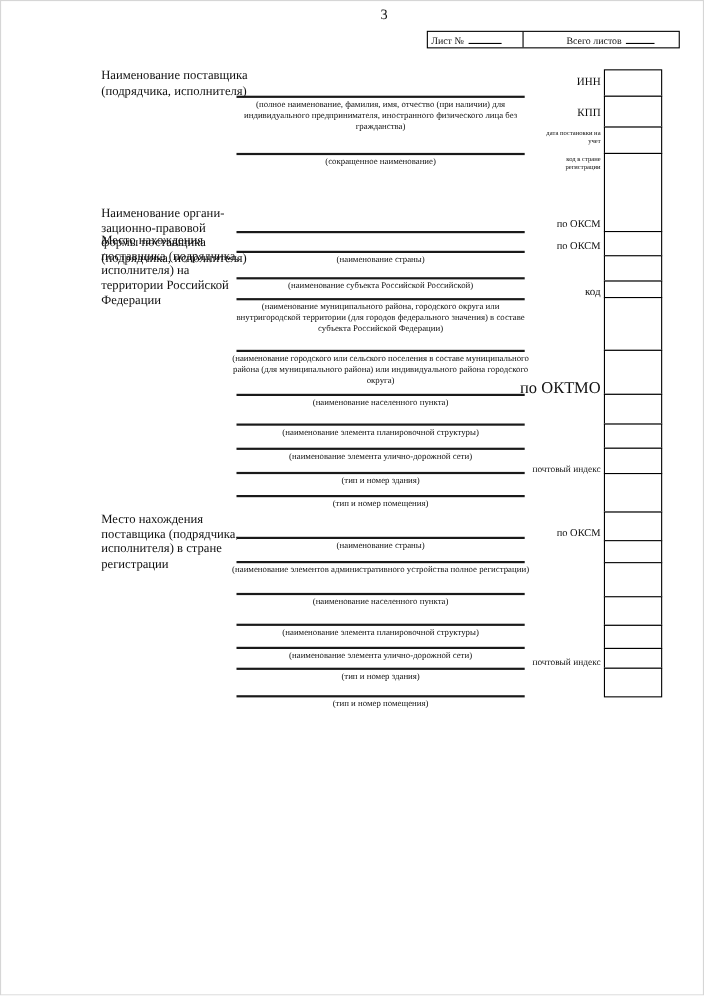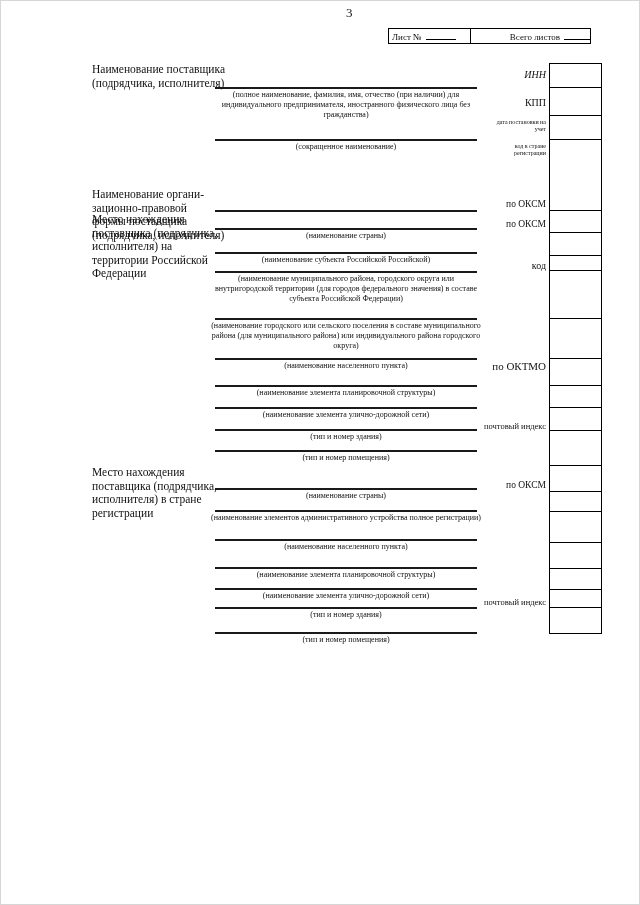--- a/index.html
+++ b/index.html
@@ -5,21 +5,21 @@
   html,body { margin:0; padding:0; background:#ffffff; }
   .page {
     position:relative; width:640px; height:905px; background:#fff;
     font-family:"Liberation Serif","DejaVu Serif",serif; color:#111;
     overflow:hidden; outline:1px solid #d6d6d6; outline-offset:-1px;
   }
   .page-number {
     position:absolute; top:5px; left:346px; font-size:13px;
   }
   .sheet-box {
-    position:absolute; left:388px; top:28px; width:203px; height:16px;
+    position:absolute; left:388px; top:28px; width:230px; height:16px;
     border:1px solid #000; display:flex; box-sizing:border-box; background:#fff;
   }
   .sheet-cell {
     font-size:9px; padding:2px 0 0 3px; box-sizing:border-box; white-space:nowrap;
   }
   .sheet-cell.first { width:87px; border-right:1px solid #000; }
   .sheet-cell.second { flex:1;margin-left:36px; }
   .u-line { display:inline-block; border-bottom:1px solid #000; height:8px; margin-left:4px; }
   .u1 { width:30px; } .u2 { width:26px; }
 
@@ -111,30 +111,30 @@
       <div class="field-line" style="top: 567px;"></div>
       <div class="field-caption" style="top: 570px;">(наименование элемента планировочной структуры)</div>
       <div class="field-line" style="top: 588px;"></div>
       <div class="field-caption" style="top: 591px;">(наименование элемента улично-дорожной сети)</div>
       <div class="field-line" style="top: 607px;"></div>
       <div class="field-caption" style="top: 610px;">(тип и номер здания)</div>
       <div class="field-line" style="top: 632px;"></div>
       <div class="field-caption" style="top: 635px;">(тип и номер помещения)</div>
     </div>
   <div id="right-labels">
-      <div class="right-label" style="top: 75px; font-size: 10px; font-style: italic;">ИНН</div>
+      <div class="right-label" style="top: 75px; font-size: 10px;">ИНН</div>
       <div class="right-label" style="top: 103px; font-size: 10px;">КПП</div>
       <div class="right-label" style="top: 126px; font-size: 6px;">дата постановки на
 учет</div>
       <div class="right-label" style="top: 150px; font-size: 6px;">код в стране
 регистрации</div>
       <div class="right-label" style="top: 205px; font-size: 9.5px;">по ОКСМ</div>
       <div class="right-label" style="top: 225px; font-size: 9.5px;">по ОКСМ</div>
       <div class="right-label" style="top: 266px; font-size: 10px;">код</div>
-      <div class="right-label" style="top: 353px; font-size: 11px; margin-top: 14px;">по ОКТМО</div>
+      <div class="right-label" style="top: 353px; font-size: 15px;">по ОКТМО</div>
       <div class="right-label" style="top: 426px; font-size: 8.5px;">почтовый индекс</div>
       <div class="right-label" style="top: 486px; font-size: 9.5px;">по ОКСМ</div>
       <div class="right-label" style="top: 602px; font-size: 8.5px;">почтовый индекс</div>
     </div>
   <div id="code-column" class="code-column">
       <div class="code-cell" style="top: 0px; height: 25px;"></div>
       <div class="code-cell" style="top: 24px; height: 29px;"></div>
       <div class="code-cell" style="top: 52px; height: 25px;"></div>
       <div class="code-cell" style="top: 76px; height: 72px;"></div>
       <div class="code-cell" style="top: 147px; height: 23px;"></div>

